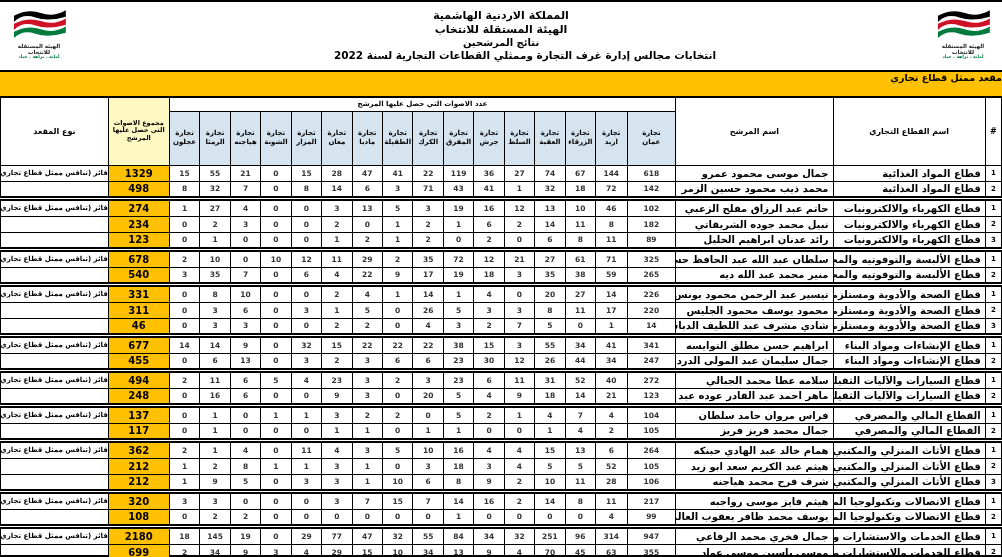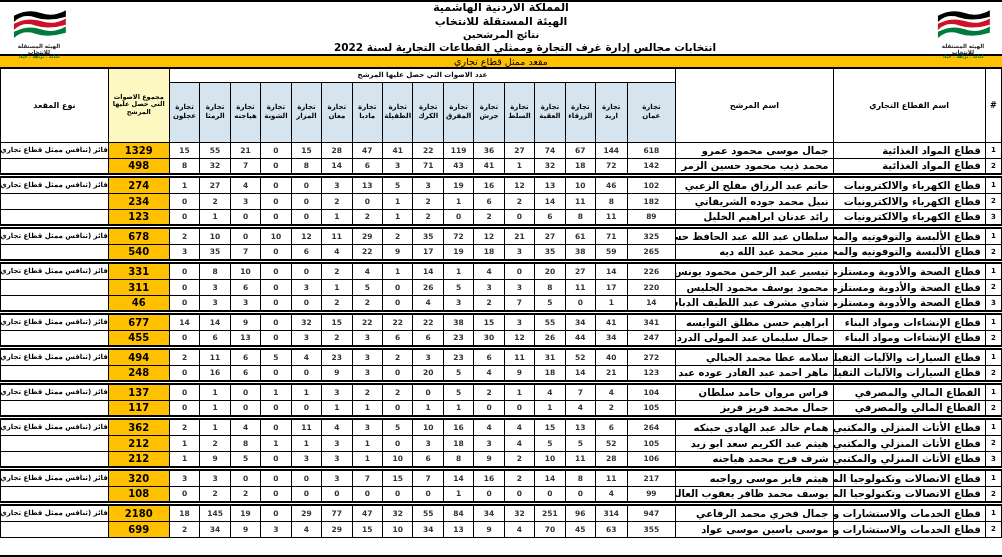--- a/index.html
+++ b/index.html
@@ -11,62 +11,61 @@
   }
   .page {
     width: 1002px; height: 557px;
     border-top: 2px solid #000;
     border-bottom: 2px solid #000;
     position: relative;
     background: #fff;
   }
   
   .hdr {
-    height: 52px;
+    height: 68px;
     display: flex; align-items: center; justify-content: center;
     position: relative;
   }
   .titles { text-align: center; line-height: 1.25; }
   .t1, .t2 { font-size: 11px; font-weight: bold; color: #000; }
   .t3 { font-size: 10px; font-weight: bold; color: #000; }
   .t4 { font-size: 10.5px; font-weight: bold; color: #000; margin-left: 48px; }
   .logo { position: absolute; top: 3px; width: 62px; height: 54px; text-align: center; }
   .logo.left  { left: 8px; }
   .logo.right { right: 8px; }
   .logo .tagline { font-size: 4.5px; color: #007a3d; font-weight: bold; line-height: 1.1; }
   .logo .lname   { font-size: 5.5px; color: #222; font-weight: bold; line-height: 1.1; }
   
   .banner {
-    height: 15px;
+    height: 28px;
     background: #FFC000;
     border-top: 2px solid #000;
     border-bottom: 2px solid #000;
-    text-align: center;
-    font-size: 9.5px; font-weight: normal; color: #000;
+    font-size: 9.5px; font-weight: bold; color: #000;
     line-height: 12px;
   }
   
   table {
     width: 100%;
     border-collapse: collapse;
     table-layout: fixed;
     direction: rtl;
   }
   th, td {
     border: 1px solid #000;
     overflow: hidden; white-space: nowrap;
     text-align: center; vertical-align: middle;
   }
   thead th { background: #fff; font-weight: bold; color: #000; }
   th.span-votes { font-size: 7px; height: 13px; border-radius: 6px; }
   th.rank-h, th.sector-h, th.cand-h, th.seat-h { font-size: 8px; }
   th.chamber {
     background: #D6E4F0;
     font-size: 7px; line-height: 1.25;
-    height: 60px;
+    height: 54px;
   }
   th.total-h {
     background: #fef9c3;
     font-size: 6.5px; white-space: normal; line-height: 1.2;
   }
   tbody td { height: 16px; font-size: 7.5px; font-weight: bold; color: #333; }
   td.rank { font-size: 7px; color: #000; }
   td.sector, td.cand {
     color: #000; text-align: right; padding: 0 4px;
     font-size: 10px;

